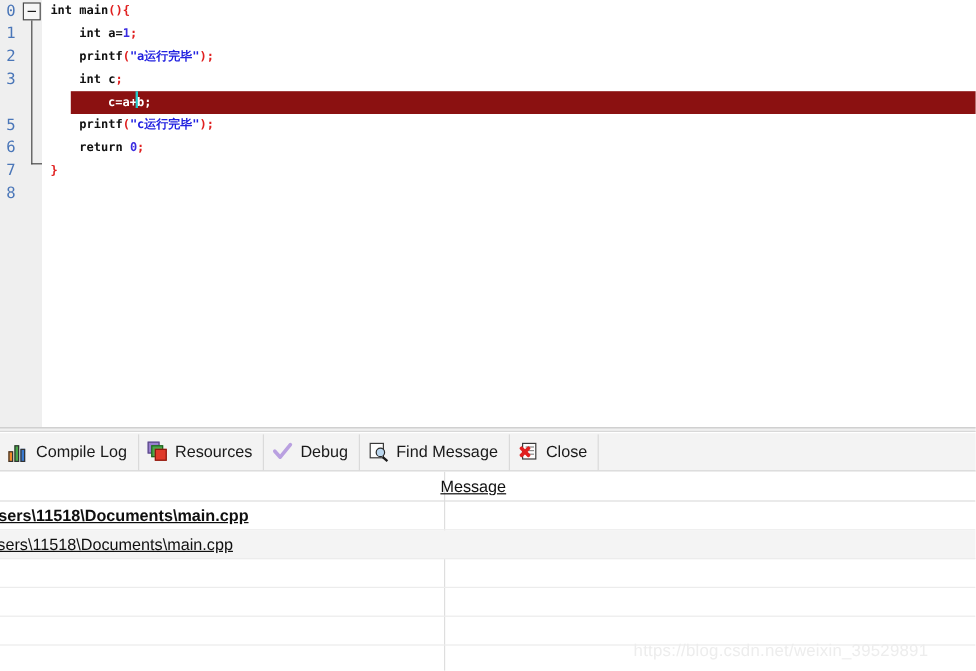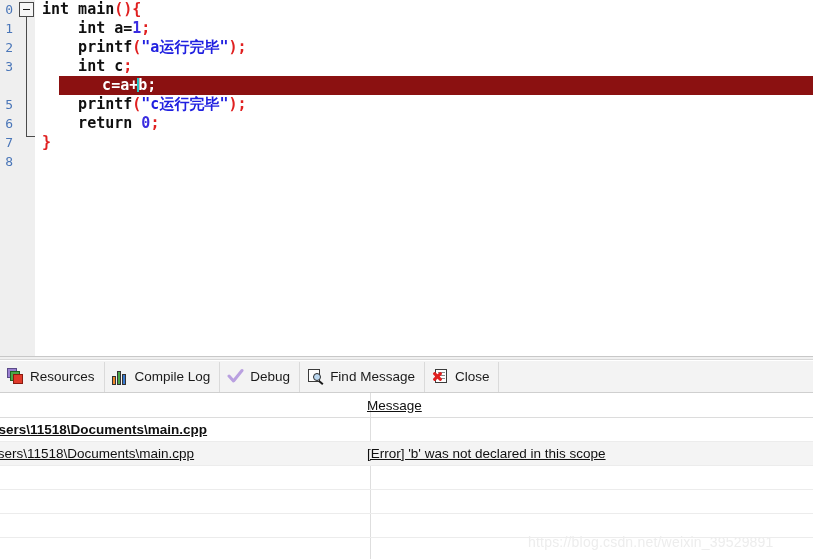--- a/index.html
+++ b/index.html
@@ -82,21 +82,21 @@
     left: 7px; top: 134px;
     width: 9px; height: 1px;
     background: #4a4a4a;
   }
 
   #code-area {
     position: absolute;
     left: 35px; top: 0;
     width: 778px; height: 356px;
     font-family: "DejaVu Sans Mono", monospace;
-    font-size: 15px;
+    font-size: 10px;
     line-height: 19px;
     white-space: pre;
   }
   .code-line {
     height: 19px;
     padding-left: 7px;
     box-sizing: border-box;
     color: #111111;
     font-weight: bold;
   }
@@ -276,34 +276,34 @@
     </div>
   </div>
 
   <div id="code-area"><div class="code-line"><span class="tok-kw">int main</span><span class="tok-pun">(){</span></div><div class="code-line"><span class="tok-kw">    int </span><span class="tok-plain">a=</span><span class="tok-num">1</span><span class="tok-pun">;</span></div><div class="code-line"><span class="tok-kw">    printf</span><span class="tok-pun">(</span><span class="tok-str">"a运行完毕"</span><span class="tok-pun">);</span></div><div class="code-line"><span class="tok-kw">    int </span><span class="tok-plain">c</span><span class="tok-pun">;</span></div><div class="code-line highlight-line"><span class="tok-plain">    c=a+</span><span class="caret"></span><span class="tok-plain">b</span><span class="tok-pun">;</span></div><div class="code-line"><span class="tok-kw">    printf</span><span class="tok-pun">(</span><span class="tok-str">"c运行完毕"</span><span class="tok-pun">);</span></div><div class="code-line"><span class="tok-kw">    return </span><span class="tok-num">0</span><span class="tok-pun">;</span></div><div class="code-line"><span class="tok-brace">}</span></div></div>
 </div>
 
 <div id="pane-divider"></div>
 
 <div id="tab-bar">
     <div class="tab-item">
+      <span class="tab-icon ic-bar">
+        <i class="b1"></i>
+        <i class="b2"></i>
+        <i class="b3"></i>
+      </span>
+      <span class="tab-label">Compile Log</span>
+    </div>
+    <div class="tab-item">
       <span class="tab-icon ic-res">
         <span class="s1"></span>
         <span class="s2"></span>
         <span class="s3"></span>
       </span>
       <span class="tab-label">Resources</span>
-    </div>
-    <div class="tab-item">
-      <span class="tab-icon ic-bar">
-        <i class="b1"></i>
-        <i class="b2"></i>
-        <i class="b3"></i>
-      </span>
-      <span class="tab-label">Compile Log</span>
     </div>
     <div class="tab-item">
       <span class="tab-icon ic-check">
         <svg width="17" height="17" viewBox="0 0 17 17">
           <path d="M2 8 L6.5 13 L15 2.5" fill="none" stroke="#b9a0e0" stroke-width="3" stroke-linecap="round" stroke-linejoin="round"></path>
         </svg>
       </span>
       <span class="tab-label">Debug</span>
     </div>
     <div class="tab-item">
@@ -331,21 +331,20 @@
   <div id="col-divider"></div>
 <div class="msg-row header-row">
       <div class="cell-file"></div>
       <div class="cell-msg">Message</div>
     </div>
     <div class="msg-row">
       <div class="cell-file bold">Jsers\11518\Documents\main.cpp</div>
     </div>
     <div class="msg-row alt">
       <div class="cell-file">Jsers\11518\Documents\main.cpp</div>
-      <div class="cell-msg">[Error] 'b' was not declared in this scope</div>
     </div>
     <div class="msg-row">
       <div class="cell-file"></div>
       <div class="cell-msg"></div>
     </div>
     <div class="msg-row">
       <div class="cell-file"></div>
       <div class="cell-msg"></div>
     </div>
     <div class="msg-row">

